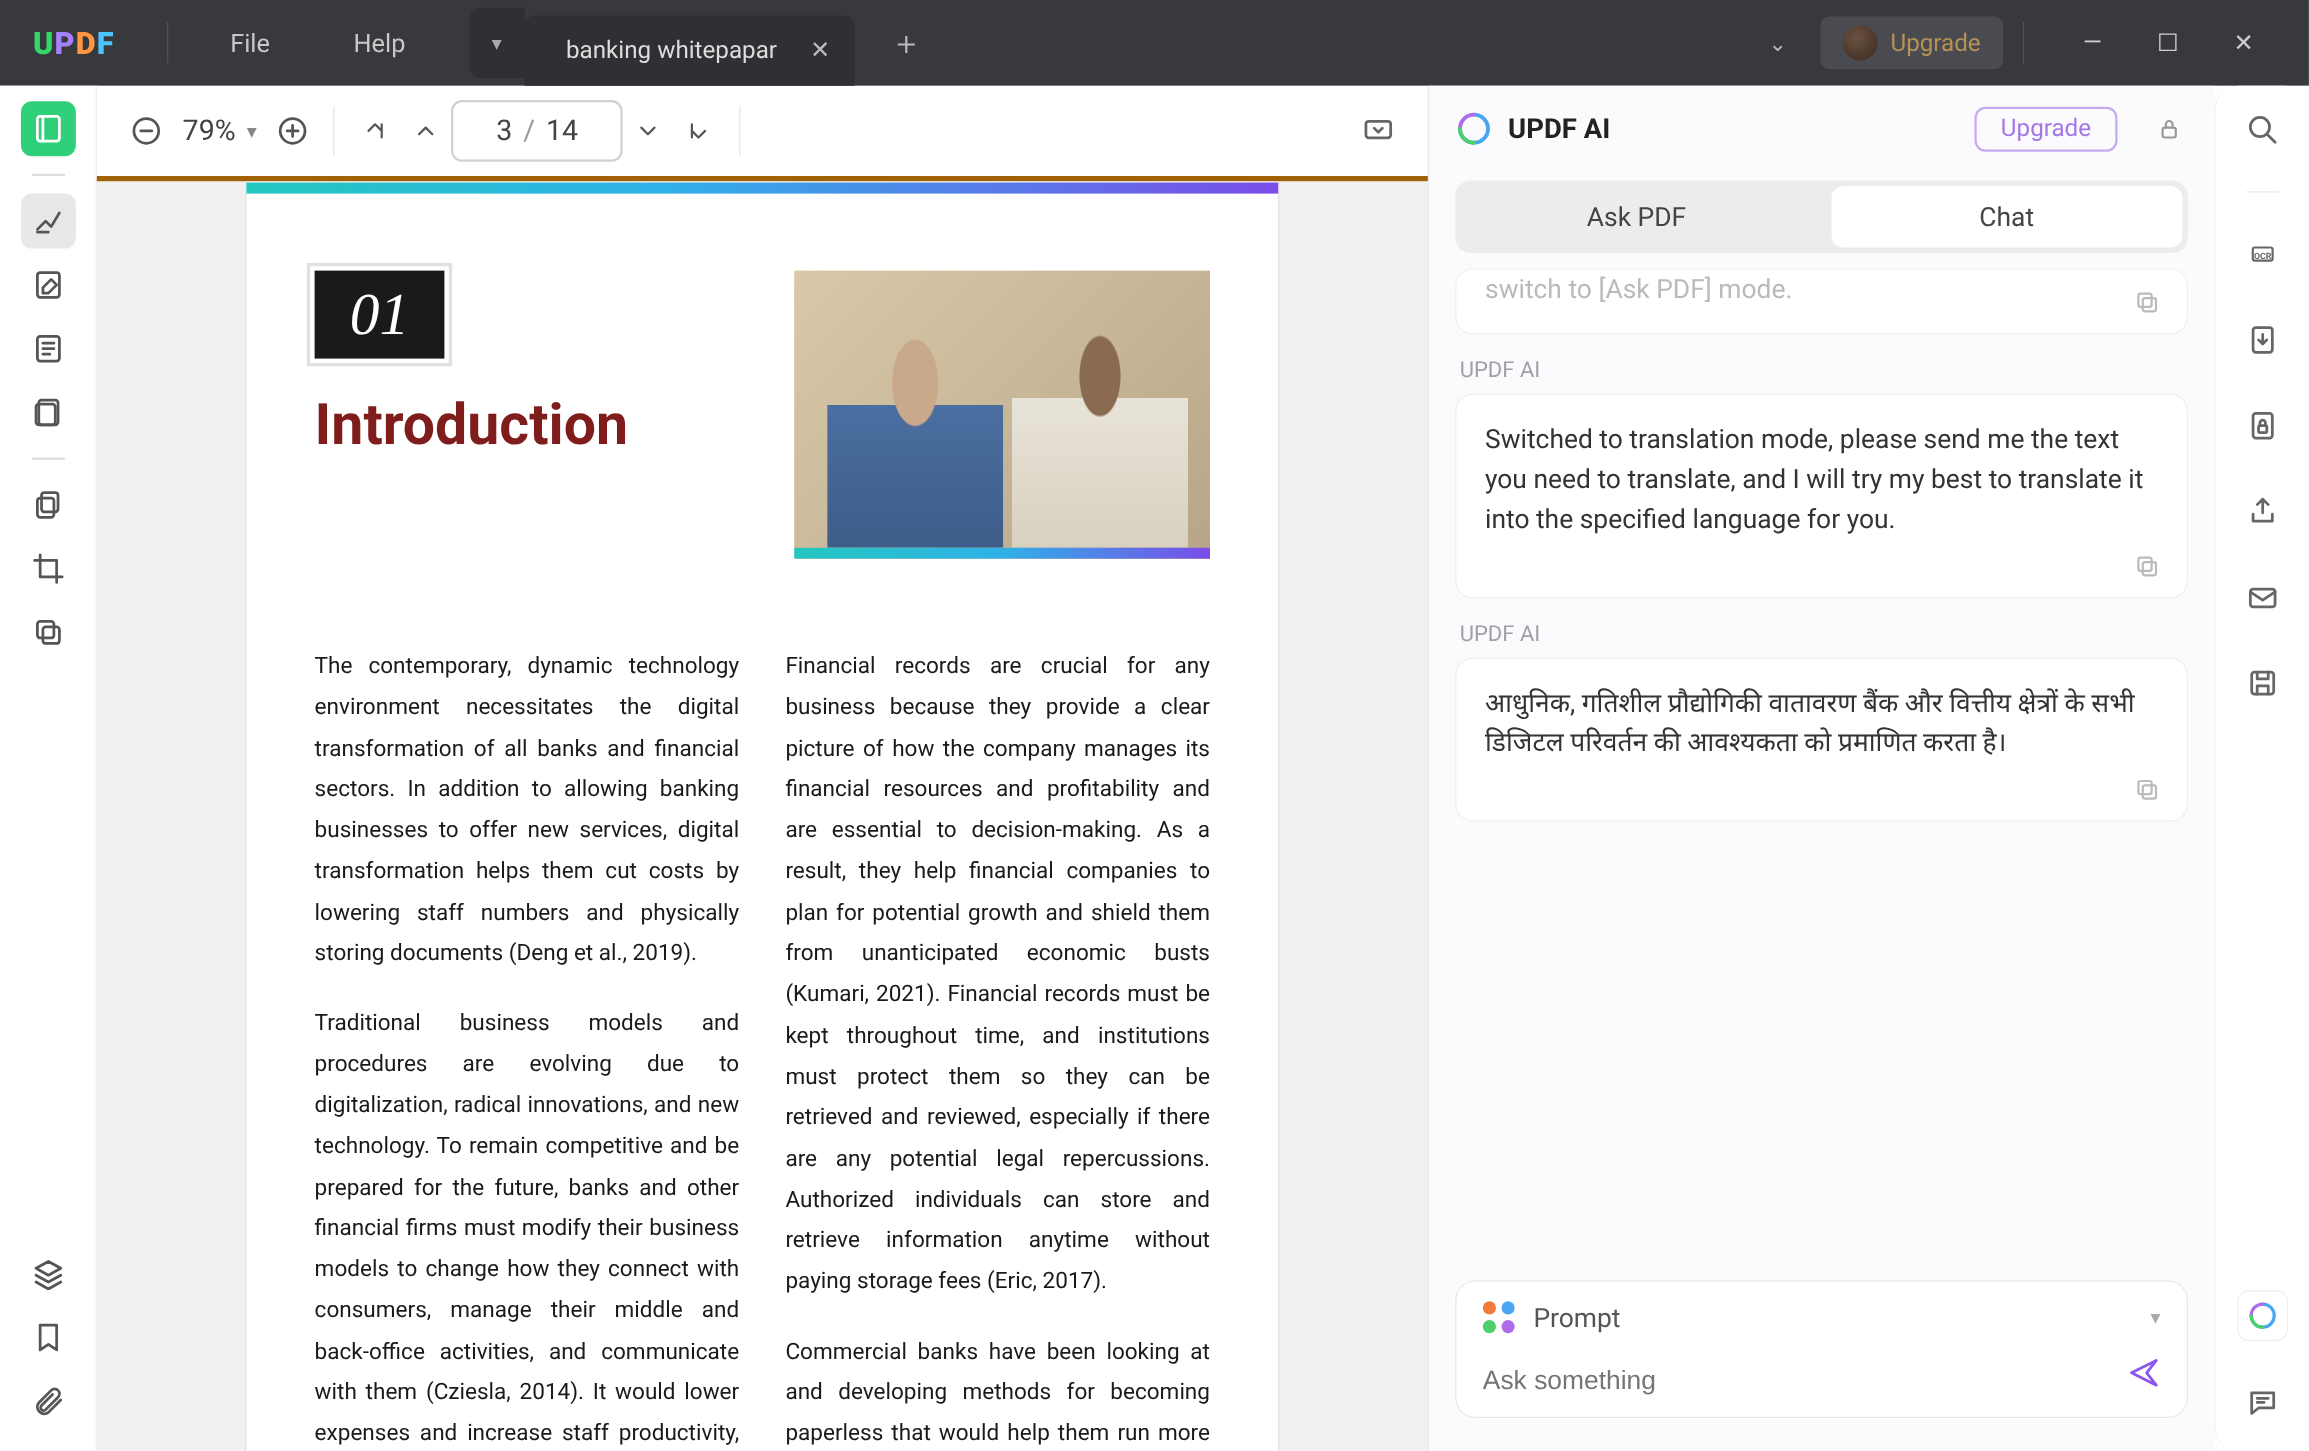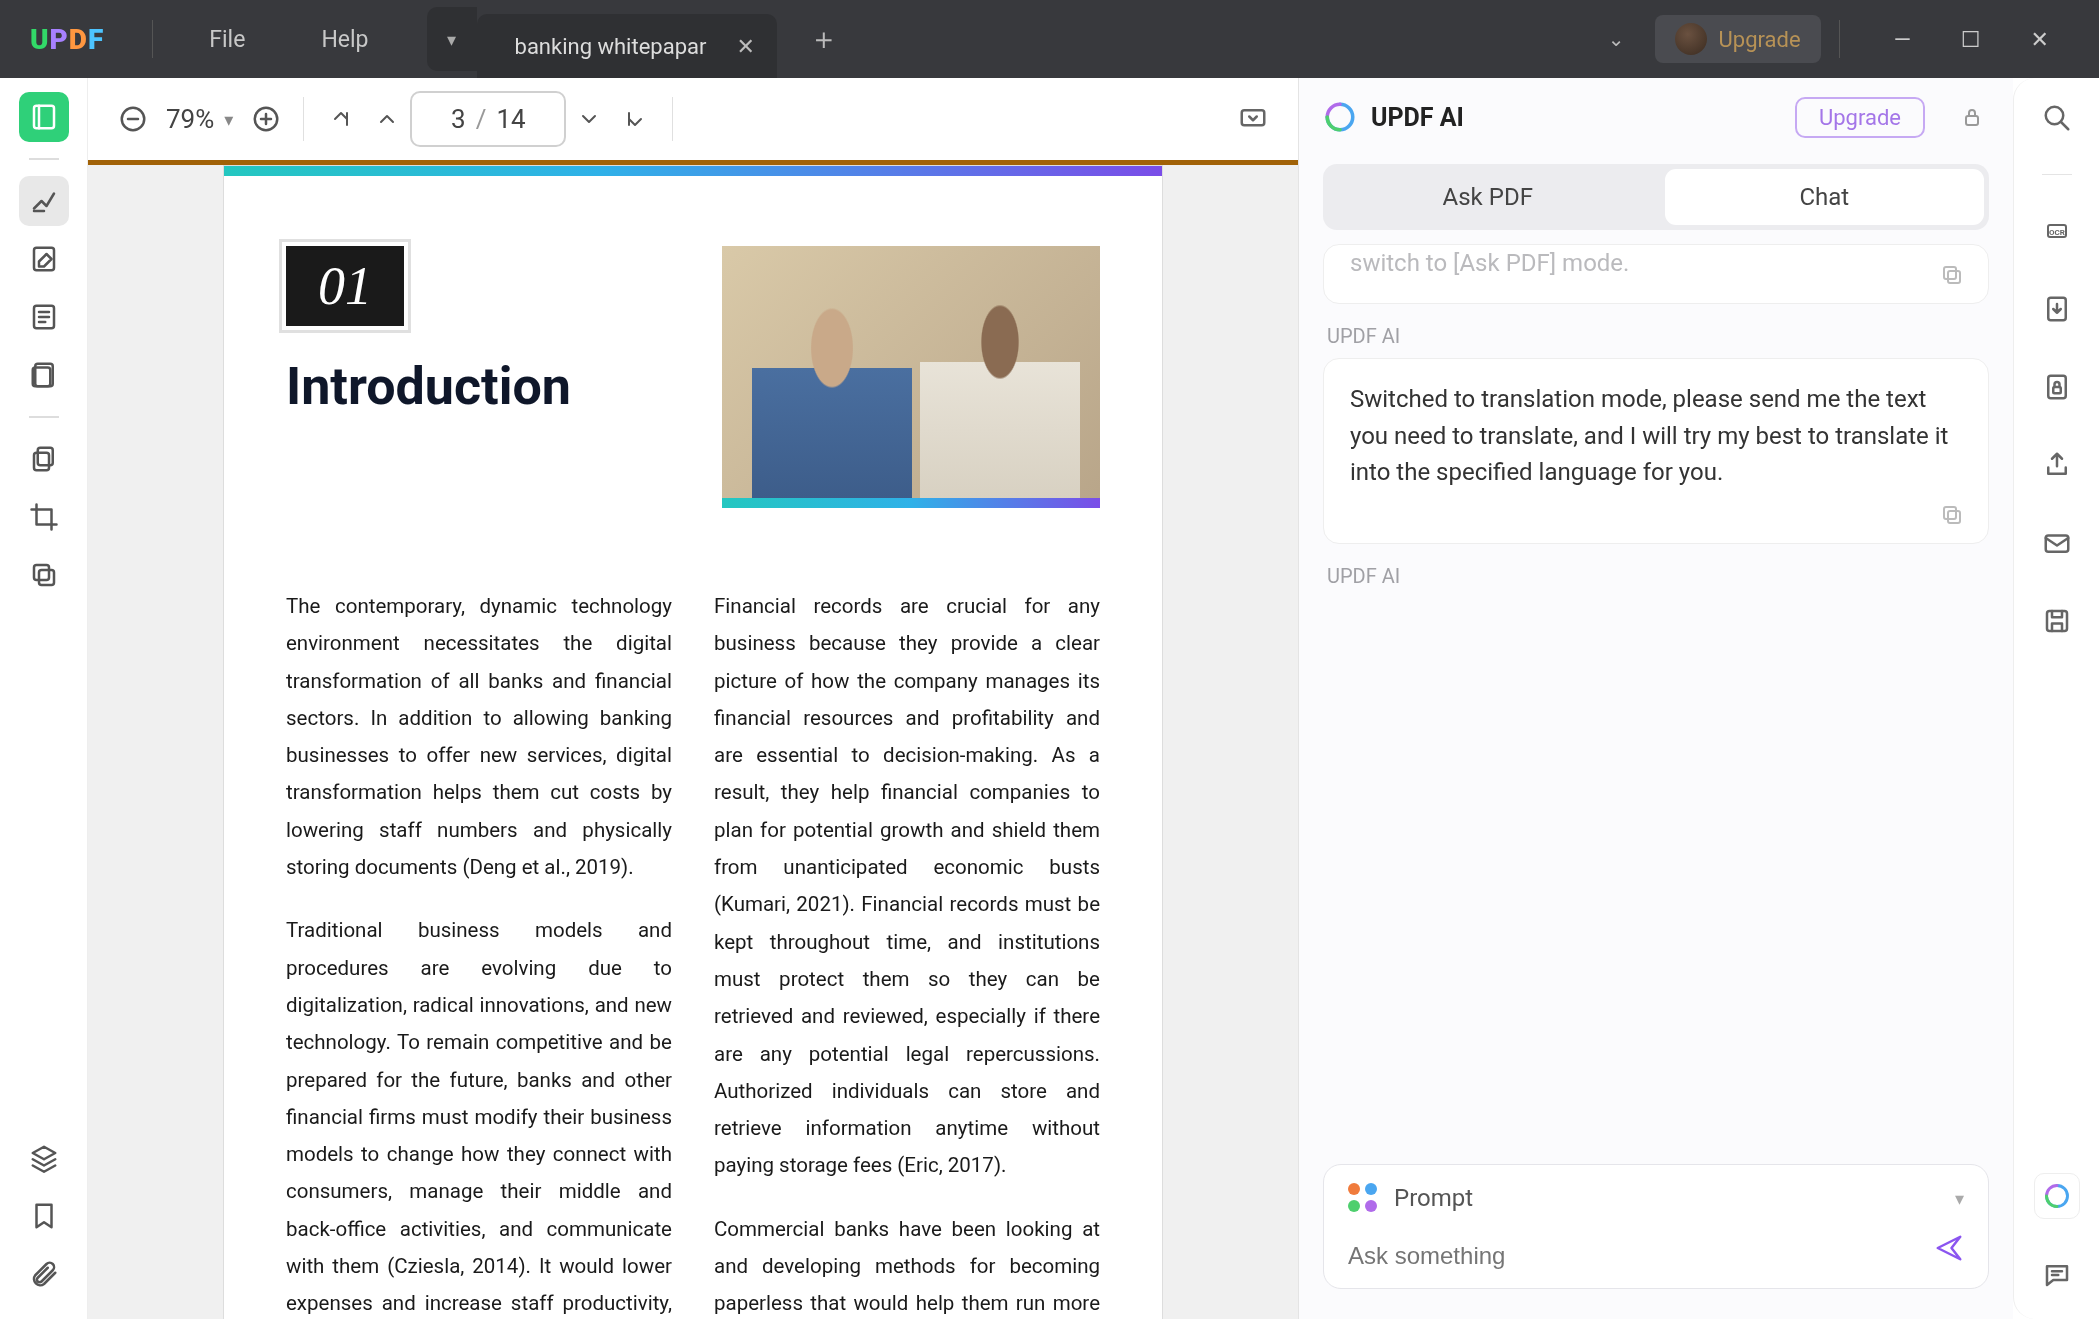--- a/index.html
+++ b/index.html
@@ -118,21 +118,21 @@
 }
 .page-inner { padding: 70px 62px 40px 62px; }
 .intro-head { display:flex; gap:13px; }
 .intro-left { flex:1; }
 .num-box {
   width:118px; height:80px; background:#1a1a1a;
   color:#fff; font-style:italic; font-family: Georgia, 'Times New Roman', serif; font-size:54px;
   display:flex; align-items:center; justify-content:center;
   outline:3px solid #e0e0e0; outline-offset:4px;
 }
-.intro-title { font-size:52px; font-weight:700; color:#0f172a; margin-top:30px; }
+.intro-title { font-size:52px; font-weight:700; color:#7f1d1d; margin-top:30px; }
 .intro-img {
   width:378px; height:262px;
   background: linear-gradient(135deg,#d9c9a8 0%, #b8a589 100%);
   position:relative; overflow:hidden;
 }
 .intro-img::after {
   content:''; position:absolute; bottom:0; left:0; right:0; height:10px;
   background: linear-gradient(90deg,#24c7c0,#2fb1e8,#7a4de8);
 }
 .intro-img .person {
@@ -472,20 +472,29 @@
         <div class="copy-ico">
           <svg class="ico sm" viewBox="0 0 24 24">
               <rect x="8" y="8" width="12" height="12" rx="2"></rect>
               <rect x="4" y="4" width="12" height="12" rx="2"></rect>
             </svg>
         </div>
       </div>
 
 
       <div class="ai-from">UPDF AI</div>
+      <div class="msg" style="padding-bottom:52px;">
+        <span>आधुनिक, गतिशील प्रौद्योगिकी वातावरण बैंक और वित्तीय क्षेत्रों के सभी डिजिटल परिवर्तन की आवश्यकता को प्रमाणित करता है।</span>
+        <div class="copy-ico">
+          <svg class="ico sm" viewBox="0 0 24 24">
+              <rect x="8" y="8" width="12" height="12" rx="2"></rect>
+              <rect x="4" y="4" width="12" height="12" rx="2"></rect>
+            </svg>
+        </div>
+      </div>
     </div>
 
     <div class="ai-composer">
       <div class="prompt-row">
         <div class="prompt-logo">
             <span></span>
             <span></span>
             <span></span>
             <span></span>
           </div>

